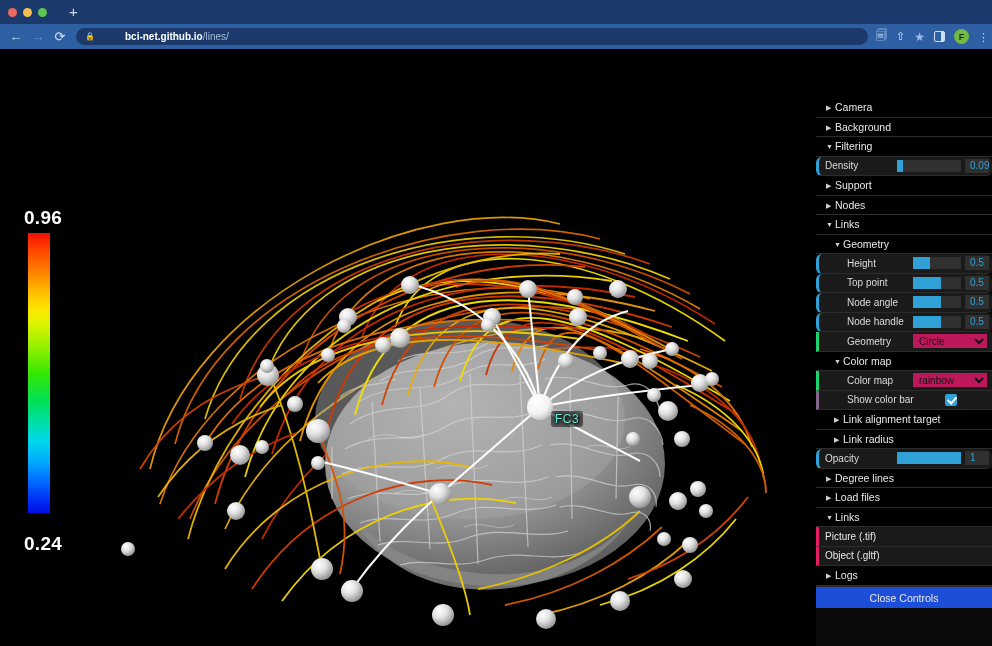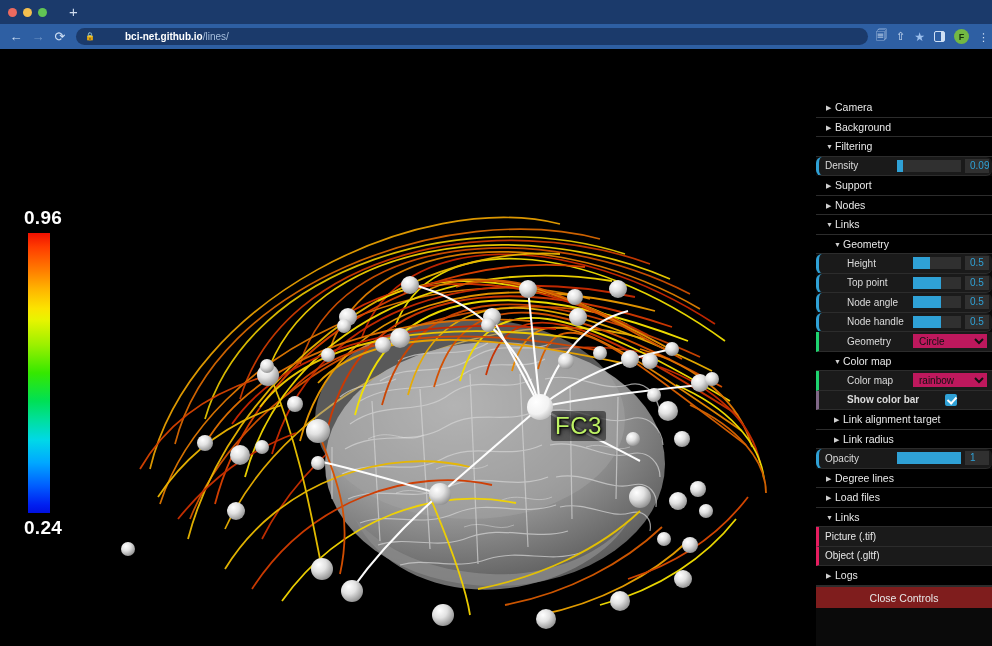--- a/index.html
+++ b/index.html
@@ -78,34 +78,34 @@
     background:#000; overflow:hidden;
   }
   #canvas { position:absolute; inset:0; }
 
   
   #colorbar-group {
     position:absolute; left: 20px; top: 158px; width: 90px;
   }
   .cb-label { color:#fff; font-size: 19px; font-weight: 600; letter-spacing:.3px; }
   #cb-max { margin-left: 4px; }
-  #cb-min { margin-left: 4px; margin-top: 4px; }
+  #cb-min { margin-left: 4px; margin-top: 20px; }
   #cb-bar {
     width: 22px; height: 280px; margin: 4px 0 0 8px;
     background: linear-gradient(to bottom,
       #f01000 0%, #ff3c00 5%, #ff7a00 13%, #ffb400 20%,
       #fbe400 27%, #e8f400 31%, #9bf000 40%, #35e800 50%,
       #00e055 60%, #00dfa0 67%, #00d8e8 74%, #00a8ff 82%,
       #0060ff 90%, #0020f0 97%, #0010e0 100%);
   }
 
   
   #node-label {
     position:absolute; left: 551px; top: 362px;
-    color:#bef264; font-size: 24px; letter-spacing:.5px;
+    color:#5eead4; font-size: 12px; letter-spacing:.5px;
     text-shadow: 0 0 4px #000, 0 0 7px #000, 1px 1px 2px #000;
     padding: 1px 4px; background: rgba(20,20,20,.55); border-radius:3px;
   }
 
   
   #controls {
     position:absolute; right:0; top:49px; width: 177px; height: 597px;
     background:#0a0a0a; font-size: 10px; color:#eee;
     font-family: "Liberation Sans", sans-serif;
     border-left: 1px solid #000;
@@ -123,21 +123,21 @@
   .row {
     height: 19.5px; display:flex; align-items:center;
     background:#1a1a1a; border-bottom: 1px solid #2c2c2c;
     border-left: 3px solid transparent; padding-left: 6px;
     position: relative;
   }
   .row.indent { padding-left: 28px; }
   .row.slider  { border-left-color:#2fa1d6;border-radius:6px; }
   .row.button  { border-left-color:#e61d5f; }
   .row.select  { border-left-color:#1ed36f; }
-  .row.boolean { border-left-color:#806787;font-weight:bold; }
+  .row.boolean { border-left-color:#806787; }
 
   .row-label { color:#dcdcdc; font-size:10px; width: 72px; flex:none; white-space:nowrap; overflow:hidden; }
   .row.indent .row-label { width: 66px; }
 
   .slider-track {
     flex: 1; height: 12px; background:#303030; position:relative; margin-right: 4px;
     cursor: ew-resize;
   }
   .slider-fill { position:absolute; left:0; top:0; bottom:0; background:#2fa1d6; }
   .slider-val {
@@ -159,21 +159,21 @@
     position:relative; cursor:pointer;
   }
   .checkbox::after {
     content:""; position:absolute; left:3.5px; top:1px;
     width:4px; height:7px; border:solid #fff; border-width:0 2px 2px 0;
     transform: rotate(42deg);
   }
 
   .close-controls {
     height: 22px; line-height: 22px; text-align:center;
-    background:#7f1d1d; color:#e8e8e8; font-size:10.5px; cursor:pointer;
+    background:#1d4ed8; color:#e8e8e8; font-size:10.5px; cursor:pointer;
     border-top: 1px solid #2c2c2c;
   }
 </style>
 </head>
 <body>
 
 <div id="browser">
 
   <div class="tabstrip">
     <div class="traffic">

